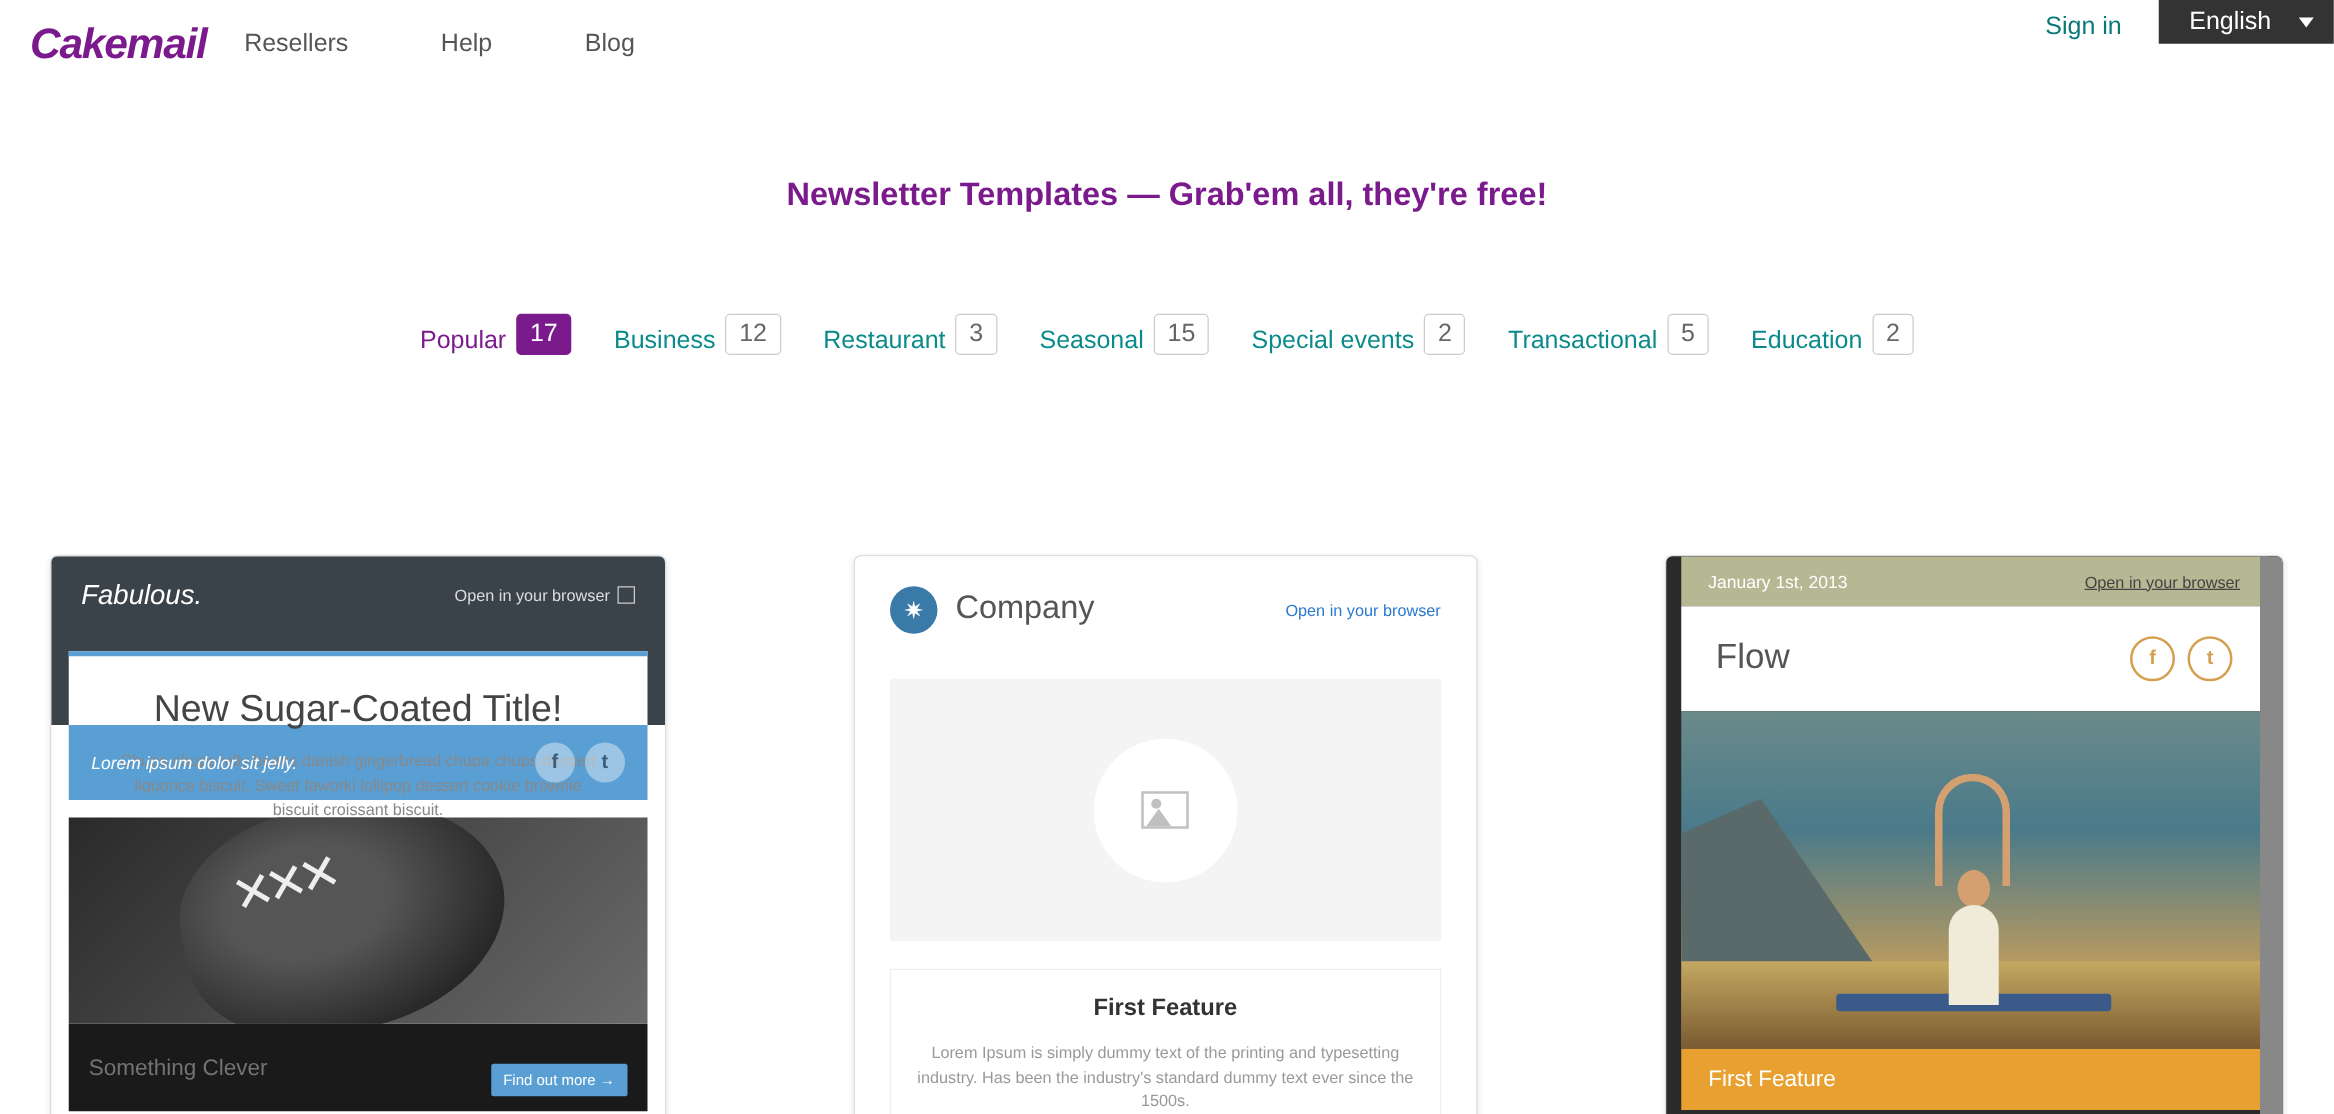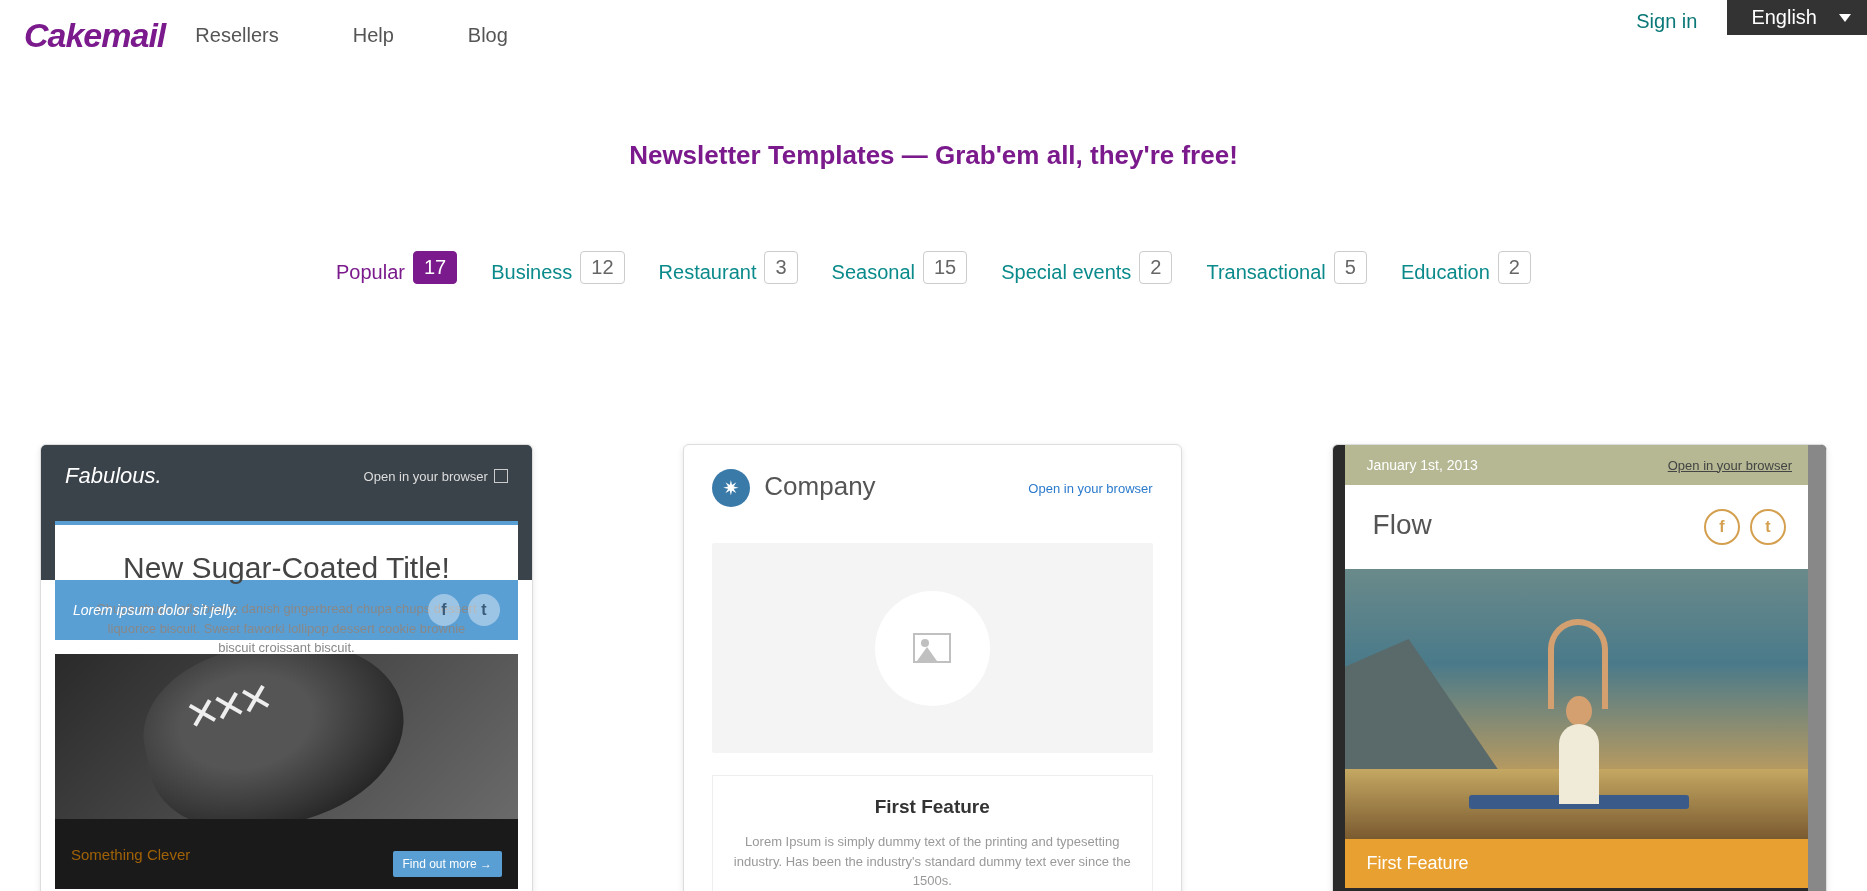--- a/index.html
+++ b/index.html
@@ -42,21 +42,21 @@
 .fab .fab-wh-title { font-size: 30px; color: #444; }
 .fab .fab-wh-sub { font-size: 13px; color: #888; margin-top: 14px; line-height: 1.5; }
 .fab .fab-blue { background: #5a9fd4; margin: 0 14px; padding: 14px 18px; display: flex; justify-content: space-between; align-items: center; }
 .fab .fab-blue .lorem { color: #fff; font-style: italic; font-size: 14px; }
 .fab .social { display: flex; gap: 8px; }
 .fab .soc { width: 32px; height: 32px; border-radius: 50%; background: rgba(255,255,255,.4); display: flex; align-items: center; justify-content: center; color: #3a5b7a; font-weight: bold; }
 .fab .fab-img { margin: 14px 14px 0 14px; height: 165px; background: linear-gradient(135deg,#2a2a2a,#6a6a6a); position: relative; overflow: hidden; }
 .fab .shoe { position: absolute; left: 90px; top: -10px; width: 260px; height: 180px; background: radial-gradient(ellipse at 40% 40%, #555 30%, #222 80%); border-radius: 50% 60% 60% 50%; transform: rotate(-12deg); }
 .fab .laces { position: absolute; left: 130px; top: 30px; color: #eee; font-size: 40px; transform: rotate(-15deg); letter-spacing: -6px; }
 .fab .fab-dark { background: #1a1a1a; margin: 0 14px; padding: 12px 16px; display: flex; justify-content: space-between; align-items: center; }
-.fab .clever { color: #a16207; font-size: 15px; }
+.fab .clever { color: #737373; font-size: 18px; }
 .fab .find { background: #5a9fd4; color: #fff; font-size: 12px; padding: 6px 10px; border-radius: 2px; margin-top: 20px; }
 
 
 .comp { background: #fff; padding: 24px 28px; }
 .comp .comp-head { display: flex; justify-content: space-between; align-items: center; }
 .comp .cicon { width: 38px; height: 38px; border-radius: 50%; background: #3a7aa8; display: inline-flex; align-items: center; justify-content: center; color: #fff; font-size: 20px; margin-right: 10px; }
 .comp .cname { font-size: 26px; color: #555; }
 .comp .cbrowser { color: #2a7acc; font-size: 13px; }
 .comp .imgbox { background: #f4f4f4; height: 210px; margin-top: 36px; border-radius: 2px; display: flex; align-items: center; justify-content: center; }
 .comp .circle { width: 115px; height: 115px; border-radius: 50%; background: #fff; display: flex; align-items: center; justify-content: center; }

